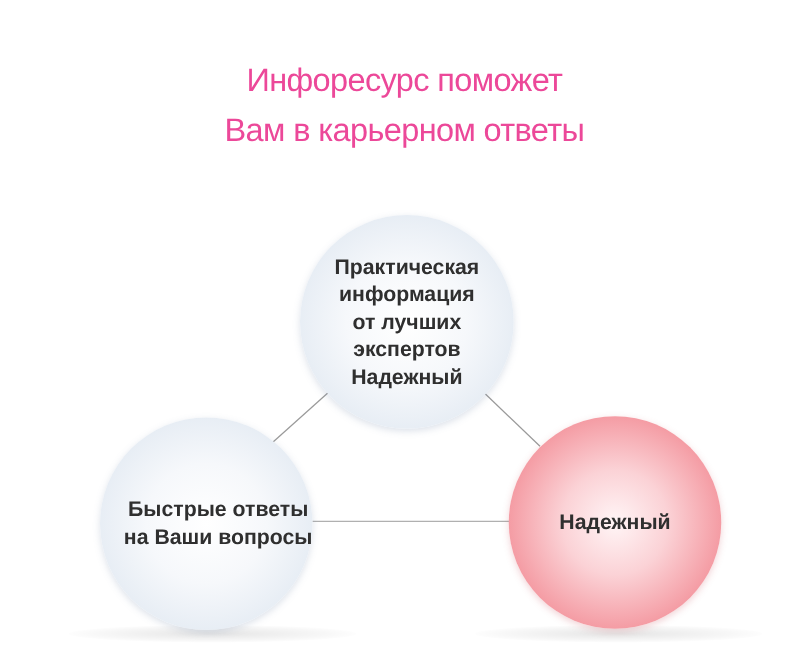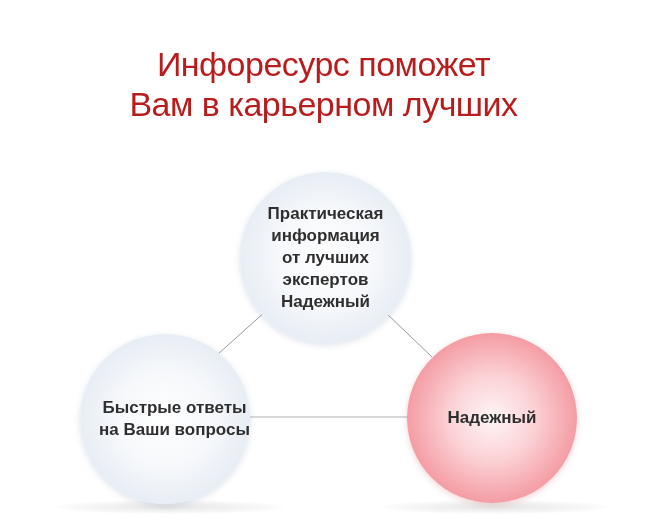--- a/index.html
+++ b/index.html
@@ -2,21 +2,21 @@
 <html><head>
   <meta charset="utf-8">
   <style>
     html, body { margin: 0; padding: 0; }
     body {
       width: 647px; height: 526px; background: #ffffff; position: relative; overflow: hidden;
       font-family: "Liberation Sans", "DejaVu Sans", sans-serif;
     }
     .title {
       position: absolute; left: 0; top: 44px; width: 647px; text-align: center;
-      font-size: 34px; line-height: 40px; color: #b91c1c; letter-spacing: -0.5px;
+      font-size: 26px; line-height: 40px; color: #ec4899; letter-spacing: -0.5px;
       font-weight: normal;
     }
     .title div { white-space: nowrap; }
     svg.links { position: absolute; left: 0; top: 0; }
     .shadow {
       position: absolute; height: 14px; border-radius: 50%;
       background: radial-gradient(ellipse at center, rgba(0,0,0,0.10) 0%, rgba(0,0,0,0.03) 55%, rgba(0,0,0,0) 75%);
     }
     .circle {
       position: absolute; border-radius: 50%; display: flex; align-items: center; justify-content: center;
@@ -32,21 +32,21 @@
       justify-content: center;
     }
     .circle .label { font-size: 17px; line-height: 22px; font-weight: bold; }
     .circle .label div { white-space: nowrap; }
   </style>
 </head>
 <body>
 
 <div class="title">
   <div>Инфоресурс поможет</div>
-  <div>Вам в карьерном лучших</div>
+  <div>Вам в карьерном ответы</div>
 </div>
 
 <svg class="links" width="647" height="526">
   <line x1="266" y1="311" x2="218" y2="354" stroke="#9a9a9a" stroke-width="1"></line>
   <line x1="385" y1="312" x2="432" y2="357" stroke="#9a9a9a" stroke-width="1"></line>
   <line x1="250" y1="417" x2="408" y2="417" stroke="#b0b0b0" stroke-width="1"></line>
 </svg>
 
 <div class="shadow" style="left:55px; top:500px; width:230px;"></div>
 <div class="shadow" style="left:380px; top:500px; width:230px;"></div>

